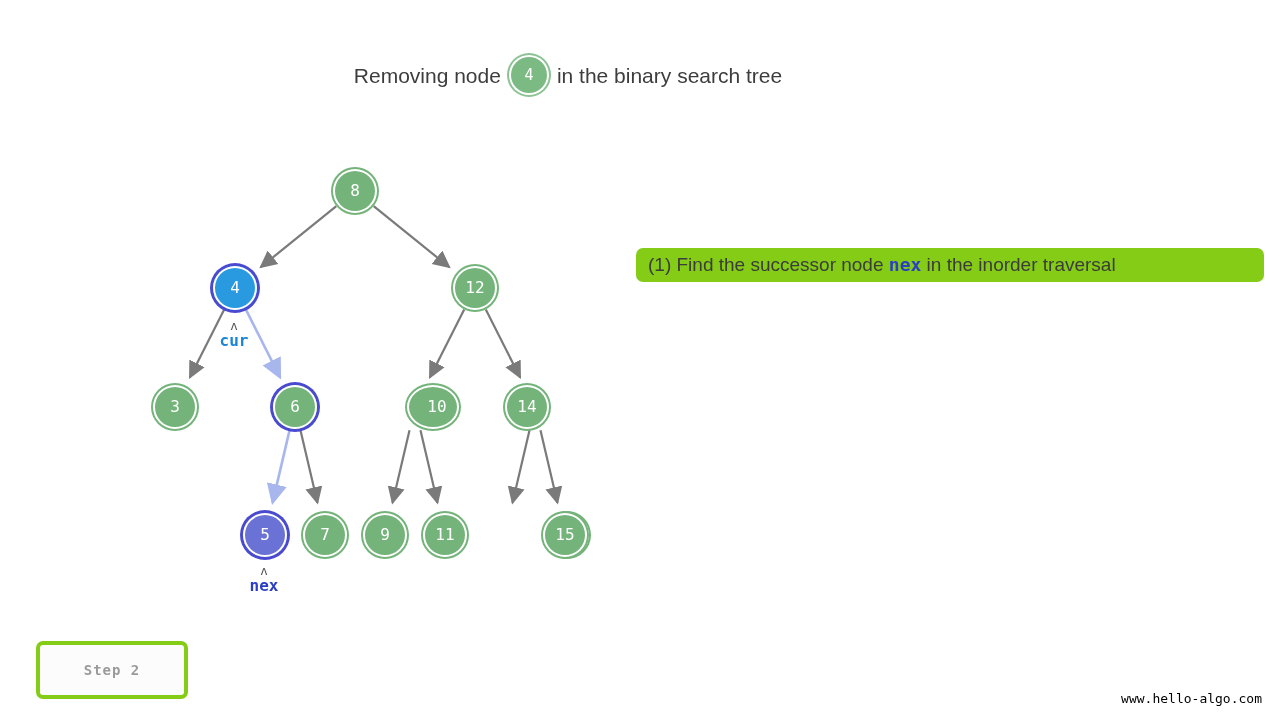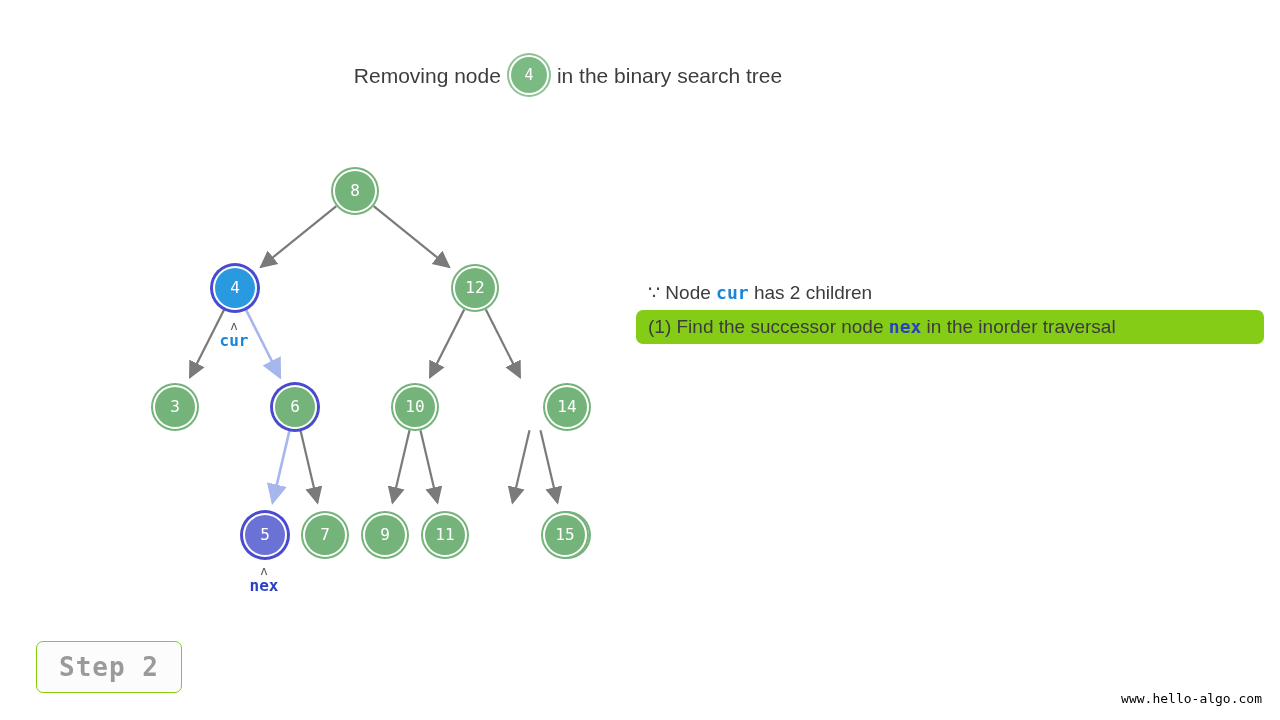--- a/index.html
+++ b/index.html
@@ -140,27 +140,27 @@
   .kw-cur { color: #1a86d9; }
   .kw-nex { color: #2b3fc4; }
 
   
   #step-badge {
     position: absolute;
     left: 36px;
     top: 641px;
     width: 144px;
     height: 50px;
-    border: 1px solid #84cc16;
+    border: 4px solid #84cc16;
     border-radius: 7px;
     background: #fcfcfc;
     text-align: center;
     line-height: 50px;
     font-family: "DejaVu Sans Mono", monospace;
-    font-size: 26px;
+    font-size: 14px;
     font-weight: bold;
     color: #9a9a9a;
     letter-spacing: 1px;
   }
 
   
   #watermark {
     position: absolute;
     right: 18px;
     bottom: 14px;
@@ -200,43 +200,38 @@
         <line x1="529.5234082530561" y1="430.36679145362723" x2="512.5303136520479" y2="502.87066175126256" stroke="#7a7a7a" stroke-width="2.2" marker-end="url(#ah-gray)"></line>
         <line x1="540.4765917469439" y1="430.36679145362723" x2="557.4696863479521" y2="502.87066175126256" stroke="#7a7a7a" stroke-width="2.2" marker-end="url(#ah-gray)"></line>
       </g>
   </svg>
   <div id="node-group">
       <div class="tree-node green" style="left: 355px; top: 191px;">8</div>
       <div class="tree-node cur" style="left: 235px; top: 288px;">4</div>
       <div class="tree-node green" style="left: 475px; top: 288px;">12</div>
       <div class="tree-node green" style="left: 175px; top: 407px;">3</div>
       <div class="tree-node green-ringed" style="left: 295px; top: 407px;">6</div>
-      <div class="tree-node green" style="left: 415px; top: 407px;">10</div>
-      <div class="tree-node green" style="left: 567px; top: 407px;">14</div>
+      <div class="tree-node green" style="left: 429px; top: 407px; padding-left: 8px;">10</div>
+      <div class="tree-node green" style="left: 527px; top: 407px;">14</div>
       <div class="tree-node nex" style="left: 265px; top: 535px;">5</div>
       <div class="tree-node green" style="left: 325px; top: 535px;">7</div>
       <div class="tree-node green" style="left: 385px; top: 535px;">9</div>
       <div class="tree-node green" style="left: 445px; top: 535px;">11</div>
       <div class="tree-node green" style="left: 505px; top: 535px; margin-left: 40px;">13</div>
       <div class="tree-node green" style="left: 565px; top: 535px;">15</div>
     </div>
   <div id="pointer-group">
       <div class="pointer cur-ptr" style="left: 174px; top: 320px; width: 120px;"><span class="caret">ʌ</span><span>cur</span></div>
       <div class="pointer nex-ptr" style="left: 204px; top: 565px; width: 120px;"><span class="caret">ʌ</span><span>nex</span></div>
     </div>
 </div>
 
 <div id="text-panel">
 
 
-  <div class="txt-line gap-top">
-    <span>∵ Node</span>
-    <span class="kw kw-cur">cur</span>
-    <span>has 2 children</span>
-  </div>
 
 
   <div class="txt-line highlight">
     <span>(1) Find the successor node</span>
     <span class="kw kw-nex">nex</span>
     <span>in the inorder traversal</span>
   </div>
 
 </div>
 

